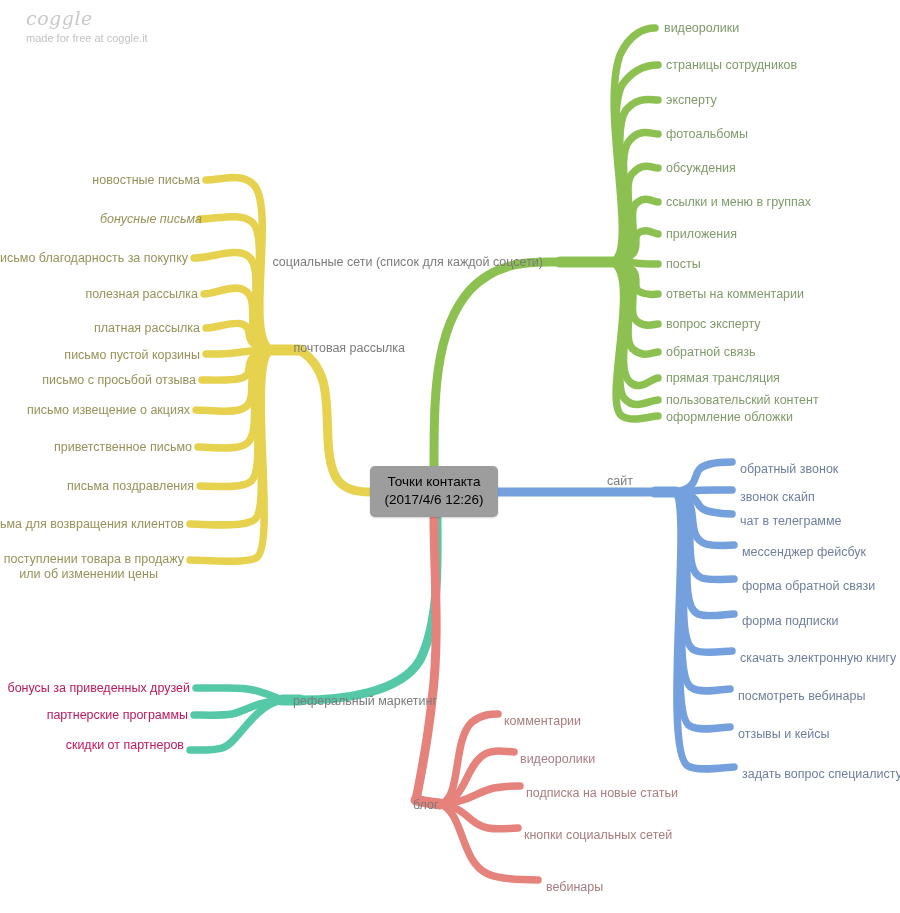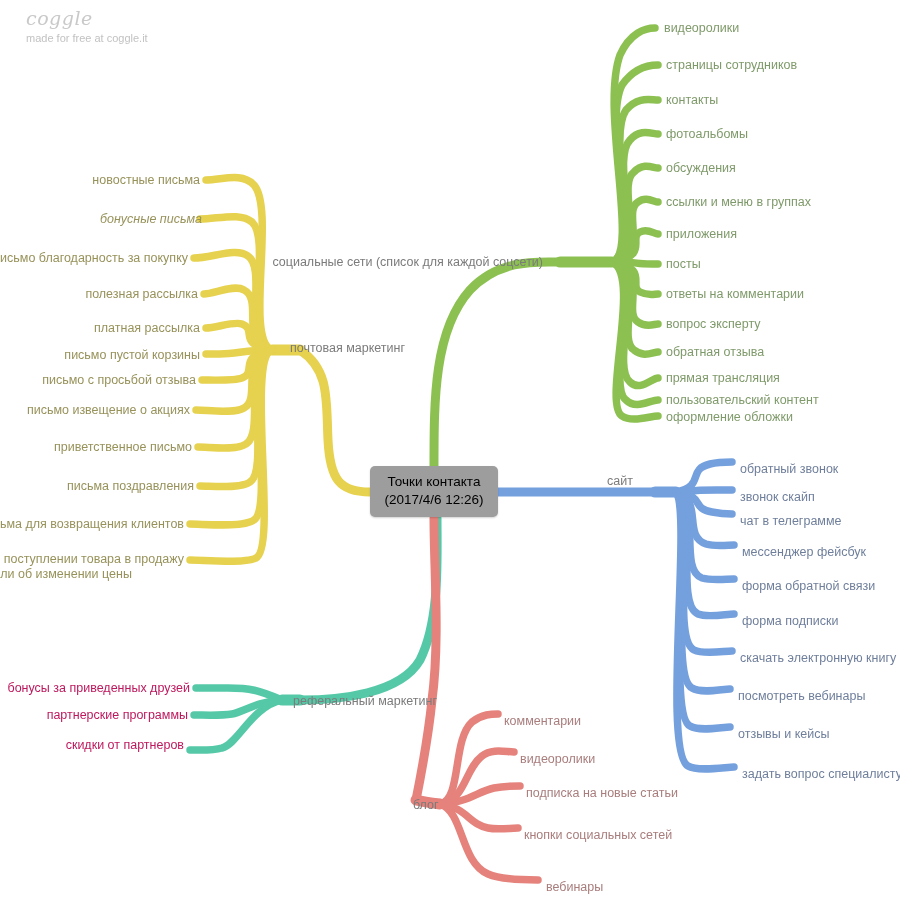--- a/index.html
+++ b/index.html
@@ -30,21 +30,21 @@
   }
 
   .node-label{
     position:absolute;
     font-size:12.5px;
     line-height:15px;
     white-space:pre;
     color:#7a7a7a;
   }
   .lbl-right{transform:translateY(-50%);}
-  .lbl-left{transform:translate(-100%,-50%);text-align:left;}
+  .lbl-left{transform:translate(-100%,-50%);text-align:center;}
 
   .c-green{color:#7f9a6a;}
   .c-yellow{color:#97925a;}
   .c-blue{color:#6f7f9b;}
   .c-red{color:#a87d7c;}
   .c-teal{color:#be185d;}
   .c-grey{color:#7b7b7b;}
 
   .central-node{
     position:absolute;
@@ -151,39 +151,39 @@
     <div class="brand-tag">made for free at coggle.it</div>
   </div>
 
   <div class="central-node">
     <span>Точки контакта</span>
     <span>(2017/4/6 12:26)</span>
   </div>
 
   <div class="node-label lbl-left c-grey" style="left:543px;top:262px;">социальные сети (список для каждой соцсети)</div>
 
-  <div class="node-label lbl-left c-grey" style="left:405px;top:348px;">почтовая маркетинг</div>
+  <div class="node-label lbl-left c-grey" style="left:405px;top:348px;">почтовая рассылка</div>
 
   <div class="node-label c-grey" style="left:607px;top:474px;">сайт</div>
 
   <div class="node-label c-grey" style="left:293px;top:694px;">реферальный маркетинг</div>
 
   <div class="node-label c-grey" style="left:413px;top:798px;">блог</div>
 
   <div class="node-label lbl-right c-green" style="left:664px;top:28px;">видеоролики</div>
   <div class="node-label lbl-right c-green" style="left:666px;top:65px;">страницы сотрудников</div>
-  <div class="node-label lbl-right c-green" style="left:666px;top:100px;">контакты</div>
+  <div class="node-label lbl-right c-green" style="left:666px;top:100px;">эксперту</div>
   <div class="node-label lbl-right c-green" style="left:666px;top:134px;">фотоальбомы</div>
   <div class="node-label lbl-right c-green" style="left:666px;top:168px;">обсуждения</div>
   <div class="node-label lbl-right c-green" style="left:666px;top:202px;">ссылки и меню в группах</div>
   <div class="node-label lbl-right c-green" style="left:666px;top:234px;">приложения</div>
   <div class="node-label lbl-right c-green" style="left:666px;top:264px;">посты</div>
   <div class="node-label lbl-right c-green" style="left:666px;top:294px;">ответы на комментарии</div>
   <div class="node-label lbl-right c-green" style="left:666px;top:324px;">вопрос эксперту</div>
-  <div class="node-label lbl-right c-green" style="left:666px;top:352px;">обратная отзыва</div>
+  <div class="node-label lbl-right c-green" style="left:666px;top:352px;">обратной связь</div>
   <div class="node-label lbl-right c-green" style="left:666px;top:378px;">прямая трансляция</div>
   <div class="node-label lbl-right c-green" style="left:666px;top:400px;">пользовательский контент</div>
   <div class="node-label lbl-right c-green" style="left:666px;top:417px;">оформление обложки</div>
 
   <div class="node-label lbl-left c-yellow" style="left:200px;top:180px;">новостные письма</div>
   <div class="node-label lbl-left c-yellow" style="left:202px;top:219px;font-style:italic;">бонусные письма</div>
   <div class="node-label lbl-left c-yellow" style="left:188px;top:258px;">письмо благодарность за покупку</div>
   <div class="node-label lbl-left c-yellow" style="left:198px;top:294px;">полезная рассылка</div>
   <div class="node-label lbl-left c-yellow" style="left:200px;top:328px;">платная рассылка</div>
   <div class="node-label lbl-left c-yellow" style="left:200px;top:355px;">письмо пустой корзины</div>

